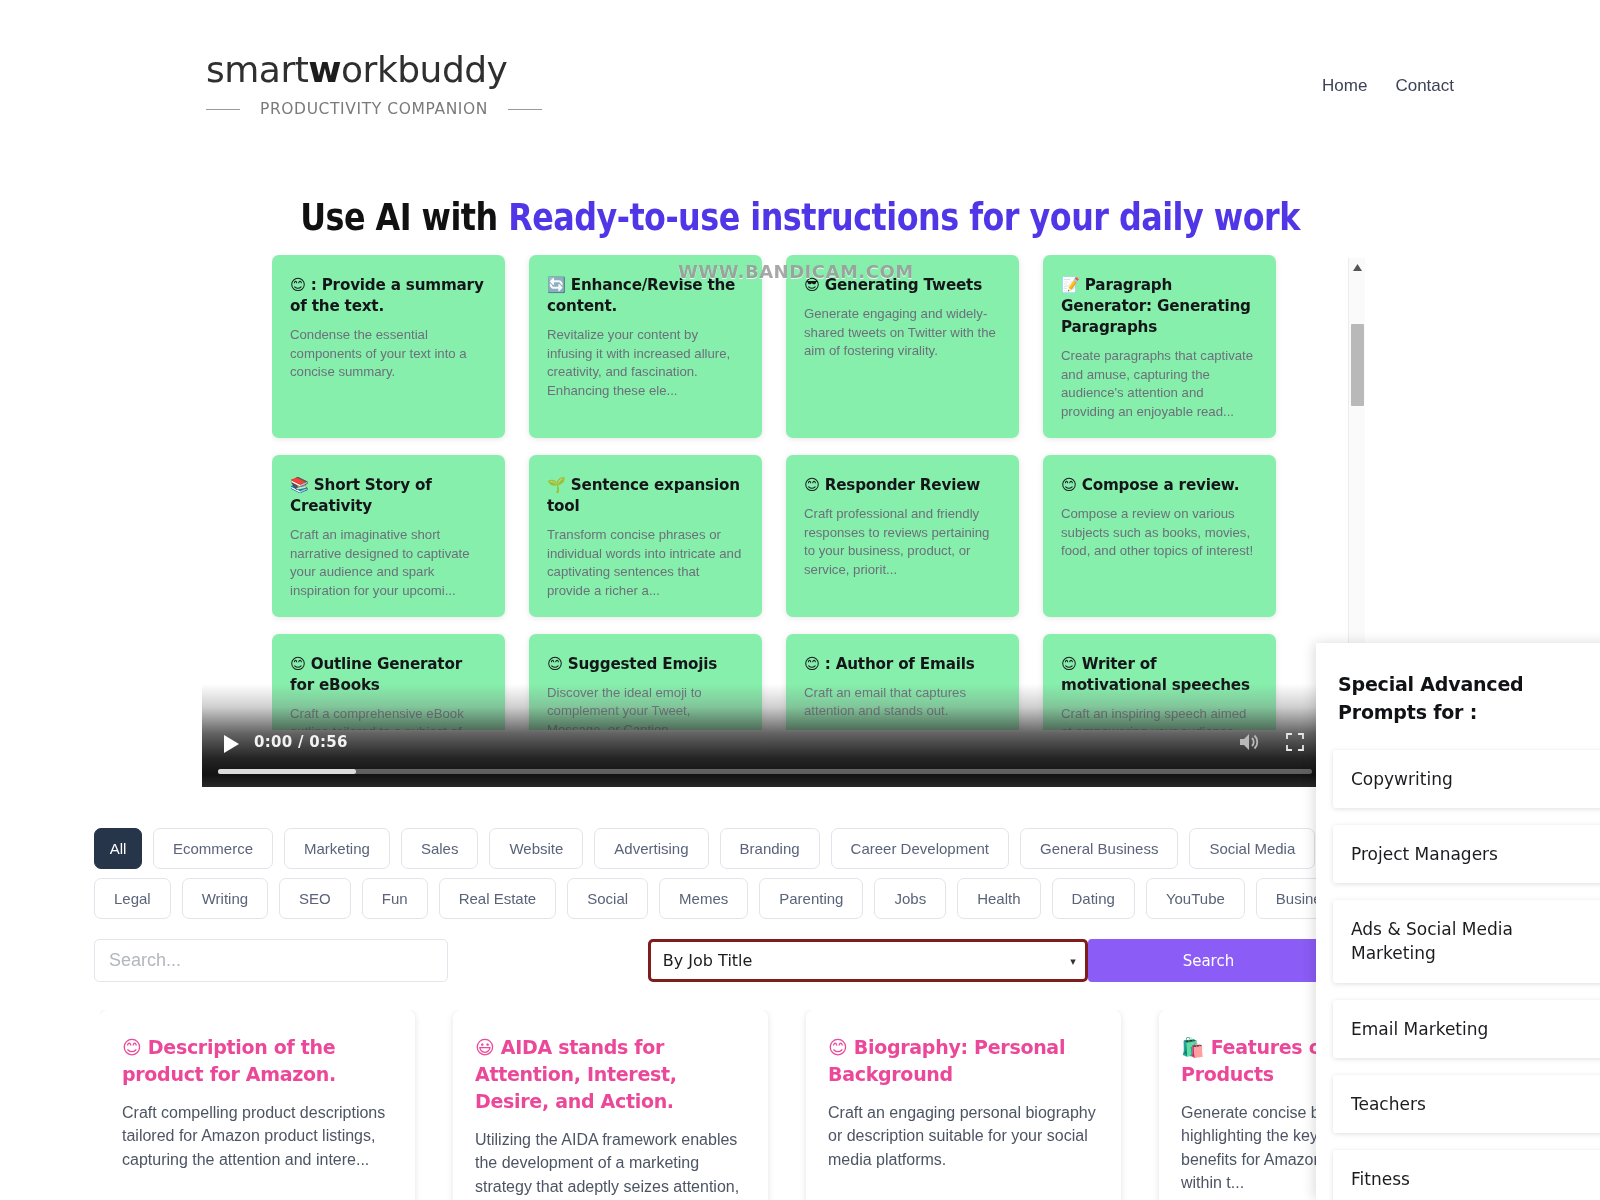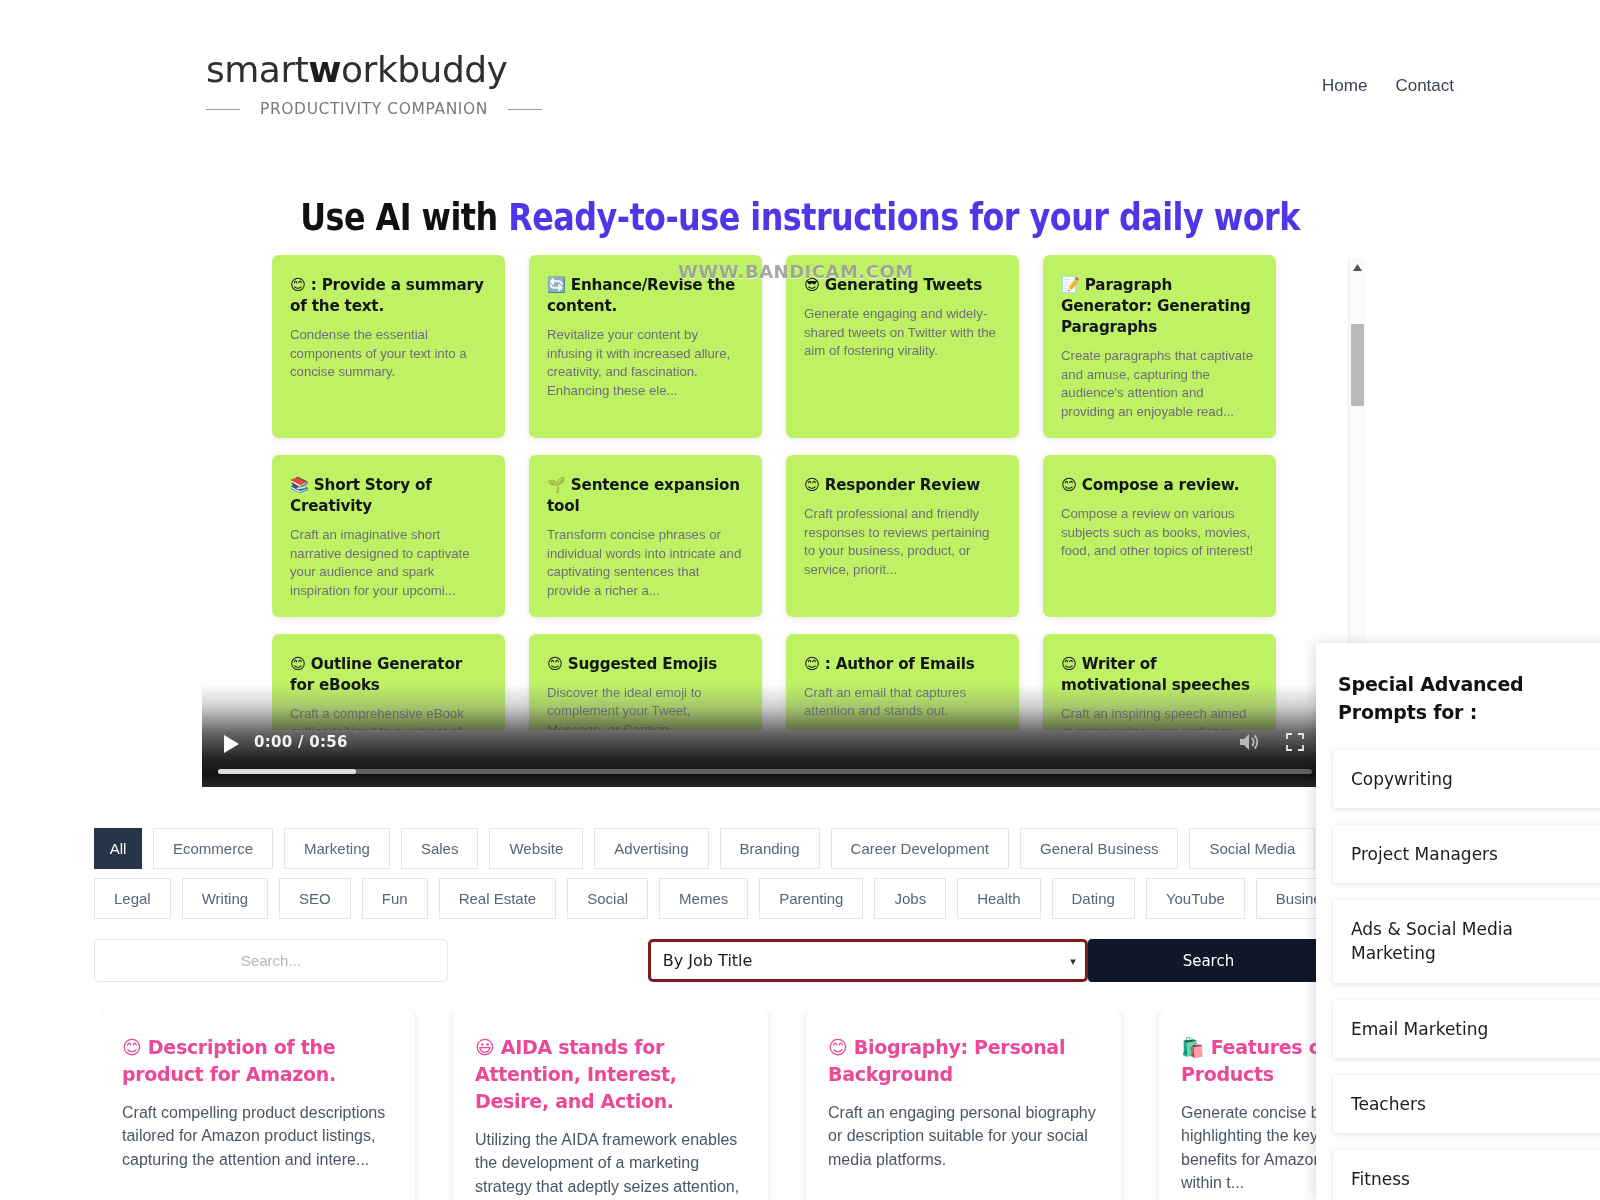--- a/index.html
+++ b/index.html
@@ -52,21 +52,21 @@
   
   .grid-region {
     position:absolute; top:255px; left:272px; width:1090px; height:475px;
     overflow:hidden;
   }
   .grid {
     display:grid; grid-template-columns:repeat(4, 257px); gap:0px 0px;
     width:1070px;
   }
   .pcard {
-    width:233px; min-height:152px; background:#bef264;
+    width:233px; min-height:152px; background:#86efac;
     border-radius:7px; padding:20px 18px 16px 18px;
     box-shadow:0 1px 6px rgba(0,0,0,0.10);
     margin:0 24px 17px 0;
   }
   .pcard-title {
     font-family:"DejaVu Sans", sans-serif;
     font-weight:bold; font-size:15.2px; line-height:1.38; color:#15161a;
     letter-spacing:-0.2px;
   }
   .pcard-title .emo { font-family:"DejaVu Sans", sans-serif; font-weight:normal; }
@@ -134,54 +134,54 @@
     position:absolute; left:0; top:0; height:5px; width:138px;
     background:#dcdcdc; border-radius:3px;
   }
 
   
   .tags {
     position:absolute; left:94px; top:828px; width:1230px;
   }
   .tag-row { display:flex; gap:11px; margin-bottom:9px; }
   .tag {
-    height:41px; padding:12px 19px; border:1px solid #e1e5ea; border-radius:0;
+    height:41px; padding:12px 19px; border:1px solid #e1e5ea; border-radius:7px;
     background:#fff; display:flex; align-items:center; justify-content:center;
     font-size:15px; color:#5a6379; white-space:nowrap;
   }
   .tag.active {
     background:#27354b; border-color:#27354b; color:#ffffff;
     min-width:48px;
   }
 
   
   .searchrow {
     position:absolute; left:94px; top:939px; width:1235px; height:43px;
     display:flex; align-items:stretch;
   }
   .search-input {
     width:465px; height:43px; border:1px solid #e3e6eb; border-radius:5px;
-    padding:0 14px; font-size:15px; color:#3c4257;
-    font-family:"Liberation Sans", sans-serif; background:#fff; outline:none;text-align:center;
+    padding:0 14px; font-size:18px; color:#3c4257;
+    font-family:"Liberation Sans", sans-serif; background:#fff; outline:none;
   }
   .search-input::placeholder { color:#b2b6bd; }
   .search-select {
     margin-left:100px;
     width:440px; height:43px; border:3px solid #7f1d1d; border-radius:5px;
     padding:0 12px; font-size:16px; color:#1c1c1c; background:#fff;
     font-family:"DejaVu Sans", sans-serif; outline:none;
     appearance:none; -webkit-appearance:none;
   }
   .select-wrap { position:relative; margin-left:100px; }
   .select-wrap .chev {
     position:absolute; right:12px; top:16px; pointer-events:none;
     font-size:11px; color:#333;
   }
   .search-btn {
-    width:324px; height:43px; background:#0f172a; border:none; border-radius:4px;
+    width:324px; height:43px; background:#8b5cf6; border:none; border-radius:4px;
     color:#fff; font-size:15px; font-family:"DejaVu Sans", sans-serif;
     cursor:pointer; display:flex; align-items:center; justify-content:center;
   }
 
   
   .bottom-grid {
     position:absolute; left:100px; top:1010px; width:1420px; height:190px;
     display:flex; gap:38px; overflow:hidden;
   }
   .bcard {

